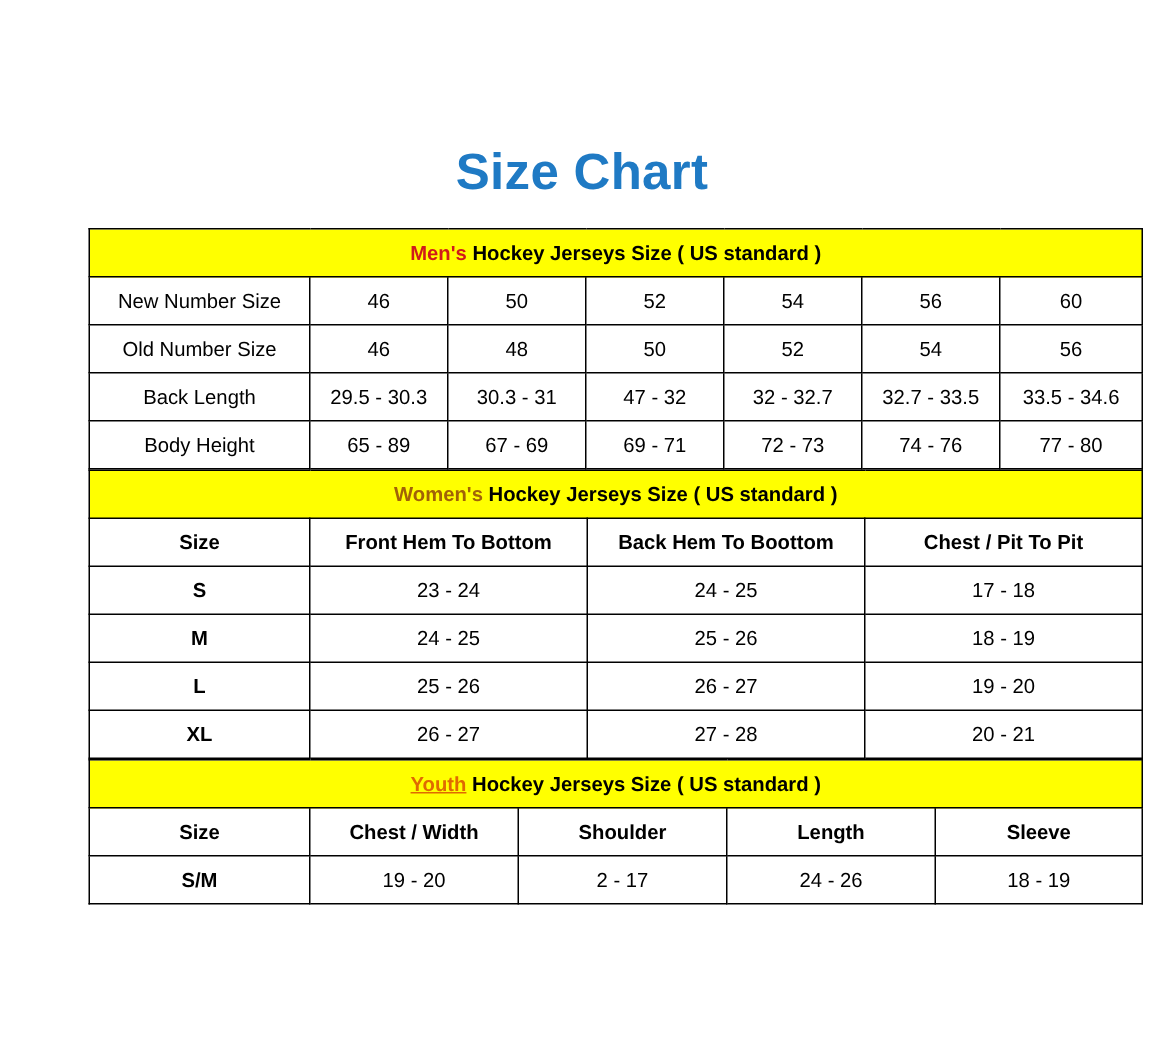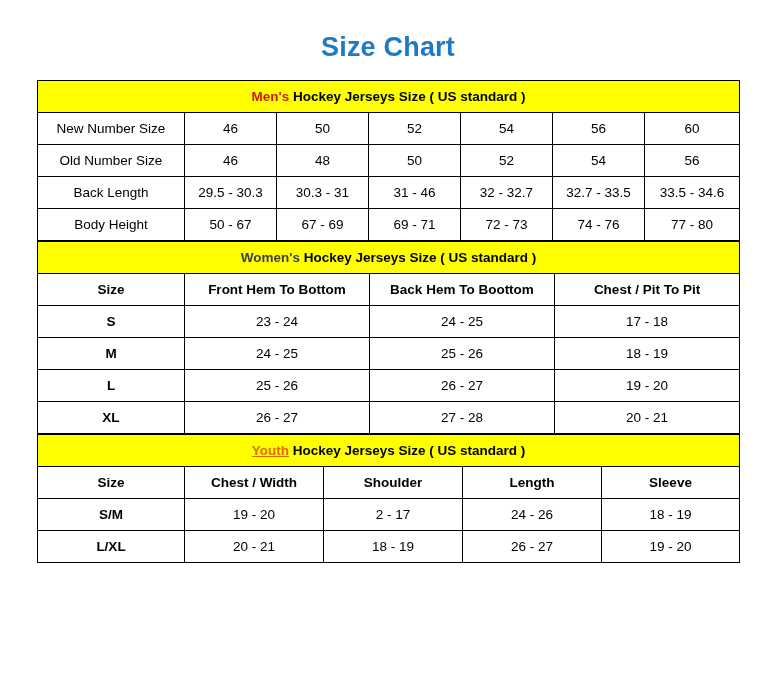--- a/index.html
+++ b/index.html
@@ -16,50 +16,51 @@
   }
   .page {
     position: relative;
     width: 776px;
     height: 692px;
     box-sizing: border-box;
   }
   .title {
     text-align: center;
     color: #1f7ac4;
-    font-size: 27px;
-    font-weight: bold;
-    padding-top: 32px;
+    font-size: 34px;
+    font-weight: bold;
+    padding-top: 96px;
     padding-bottom: 17px;
     letter-spacing: 0.2px;
   }
   .chart-wrap {
     padding: 0 37px;
   }
   table.sizes {
     border-collapse: collapse;
     width: 702px;
     table-layout: fixed;
+    margin-left: 22px;
   }
   table.sizes td {
     border: 1px solid #000000;
     text-align: center;
     vertical-align: middle;
     font-size: 13.5px;
     height: 27px;
     padding: 2px 2px;
   }
   td.banner {
     background: #ffff00;
     font-weight: bold;
     font-size: 15px;
     height: 31px;
   }
   td.banner .accent-red { color: #d01a1a; }
-  td.banner .accent-mag { color: #404040; }
+  td.banner .accent-mag { color: #a16207; }
   td.banner .accent-org { color: #e06a00; text-decoration: underline; }
   td.hdr {
     font-weight: bold;
   }
   td.rowlabel {
     font-weight: normal;
   }
   td.boldcell {
     font-weight: bold;
   }
@@ -102,28 +103,28 @@
           <td>48</td>
           <td>50</td>
           <td>52</td>
           <td>54</td>
           <td>56</td>
         </tr>
         <tr>
           <td class="rowlabel">Back Length</td>
           <td>29.5 - 30.3</td>
           <td>30.3 - 31</td>
-          <td>31 - 46</td>
+          <td>47 - 32</td>
           <td>32 - 32.7</td>
           <td>32.7 - 33.5</td>
           <td>33.5 - 34.6</td>
         </tr>
         <tr>
           <td class="rowlabel">Body Height</td>
-          <td>50 - 67</td>
+          <td>65 - 89</td>
           <td>67 - 69</td>
           <td>69 - 71</td>
           <td>72 - 73</td>
           <td>74 - 76</td>
           <td>77 - 80</td>
         </tr>
       </tbody>
     </table>
 
     <table class="sizes">
@@ -189,24 +190,17 @@
           <td class="hdr">Length</td>
           <td class="hdr">Sleeve</td>
         </tr>
         <tr>
           <td class="boldcell">S/M</td>
           <td>19 - 20</td>
           <td>2 - 17</td>
           <td>24 - 26</td>
           <td>18 - 19</td>
         </tr>
-        <tr>
-          <td class="boldcell">L/XL</td>
-          <td>20 - 21</td>
-          <td>18 - 19</td>
-          <td>26 - 27</td>
-          <td>19 - 20</td>
-        </tr>
       </tbody>
     </table>
 
   </div>
 </div>
 
 </body></html>

